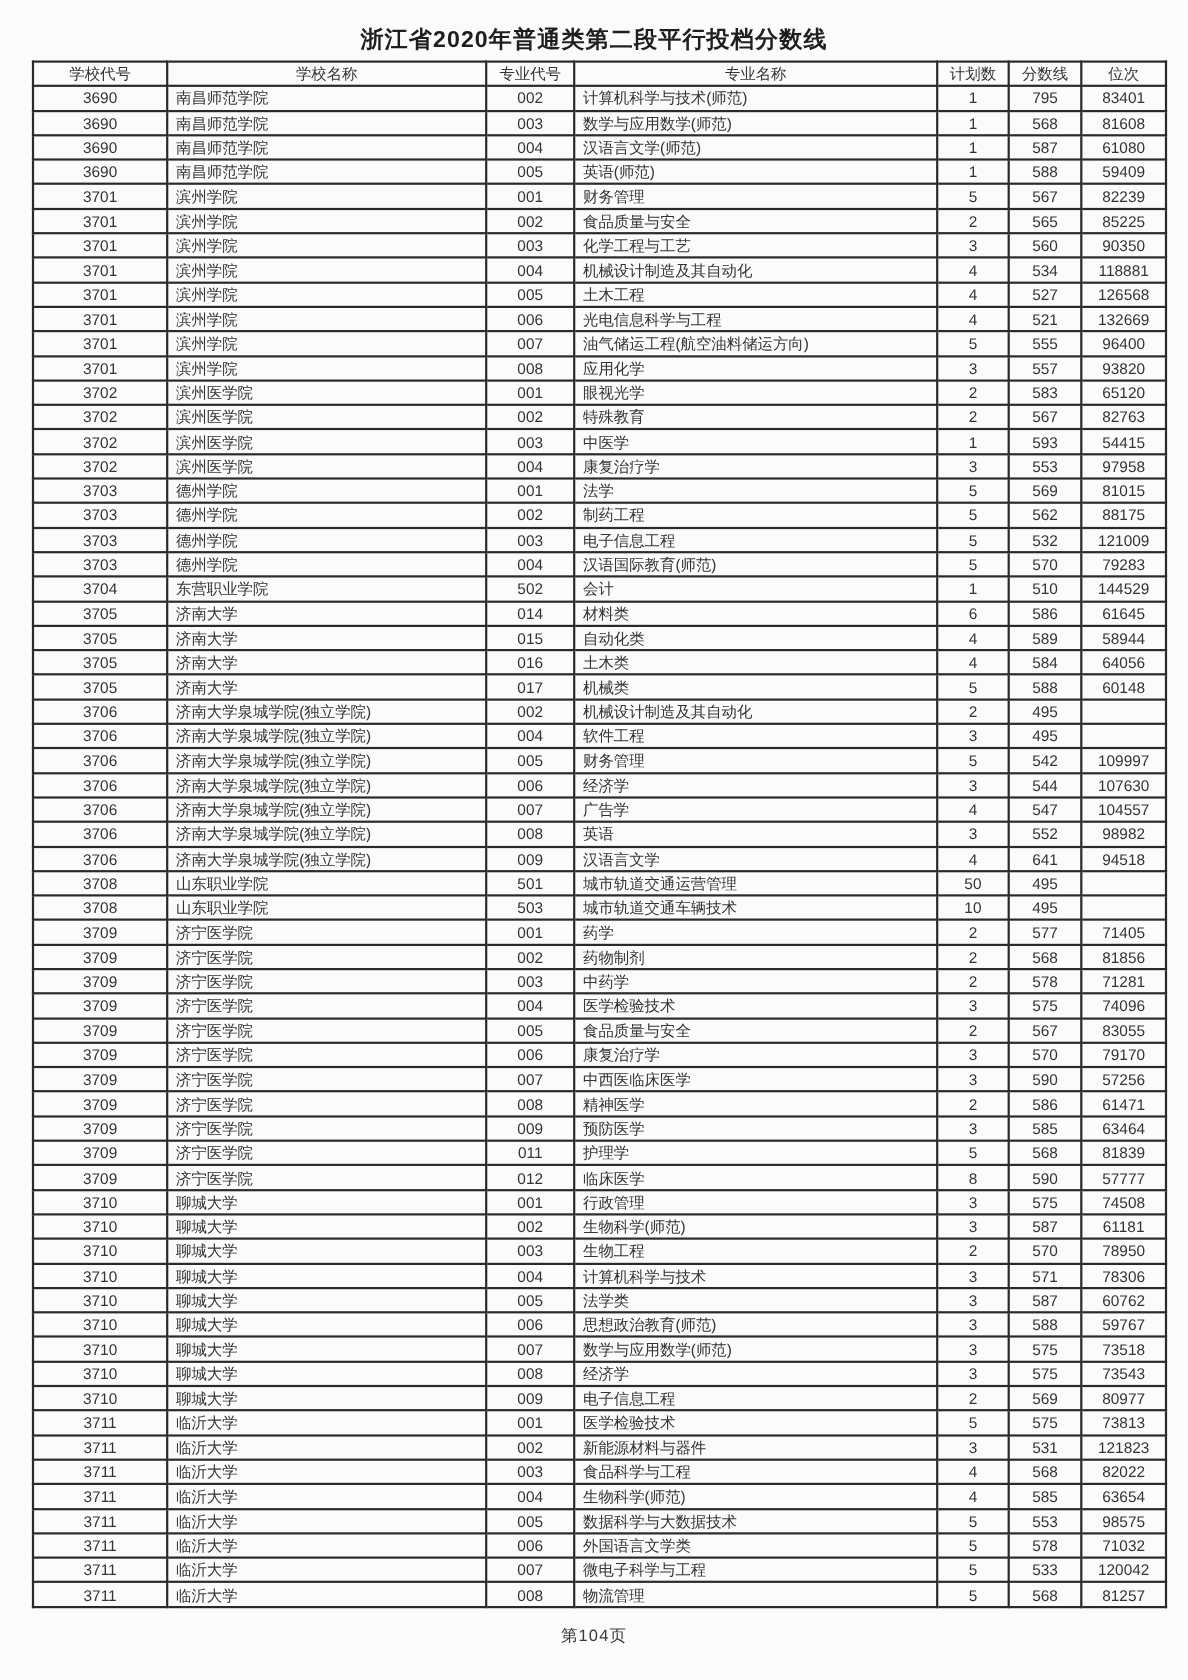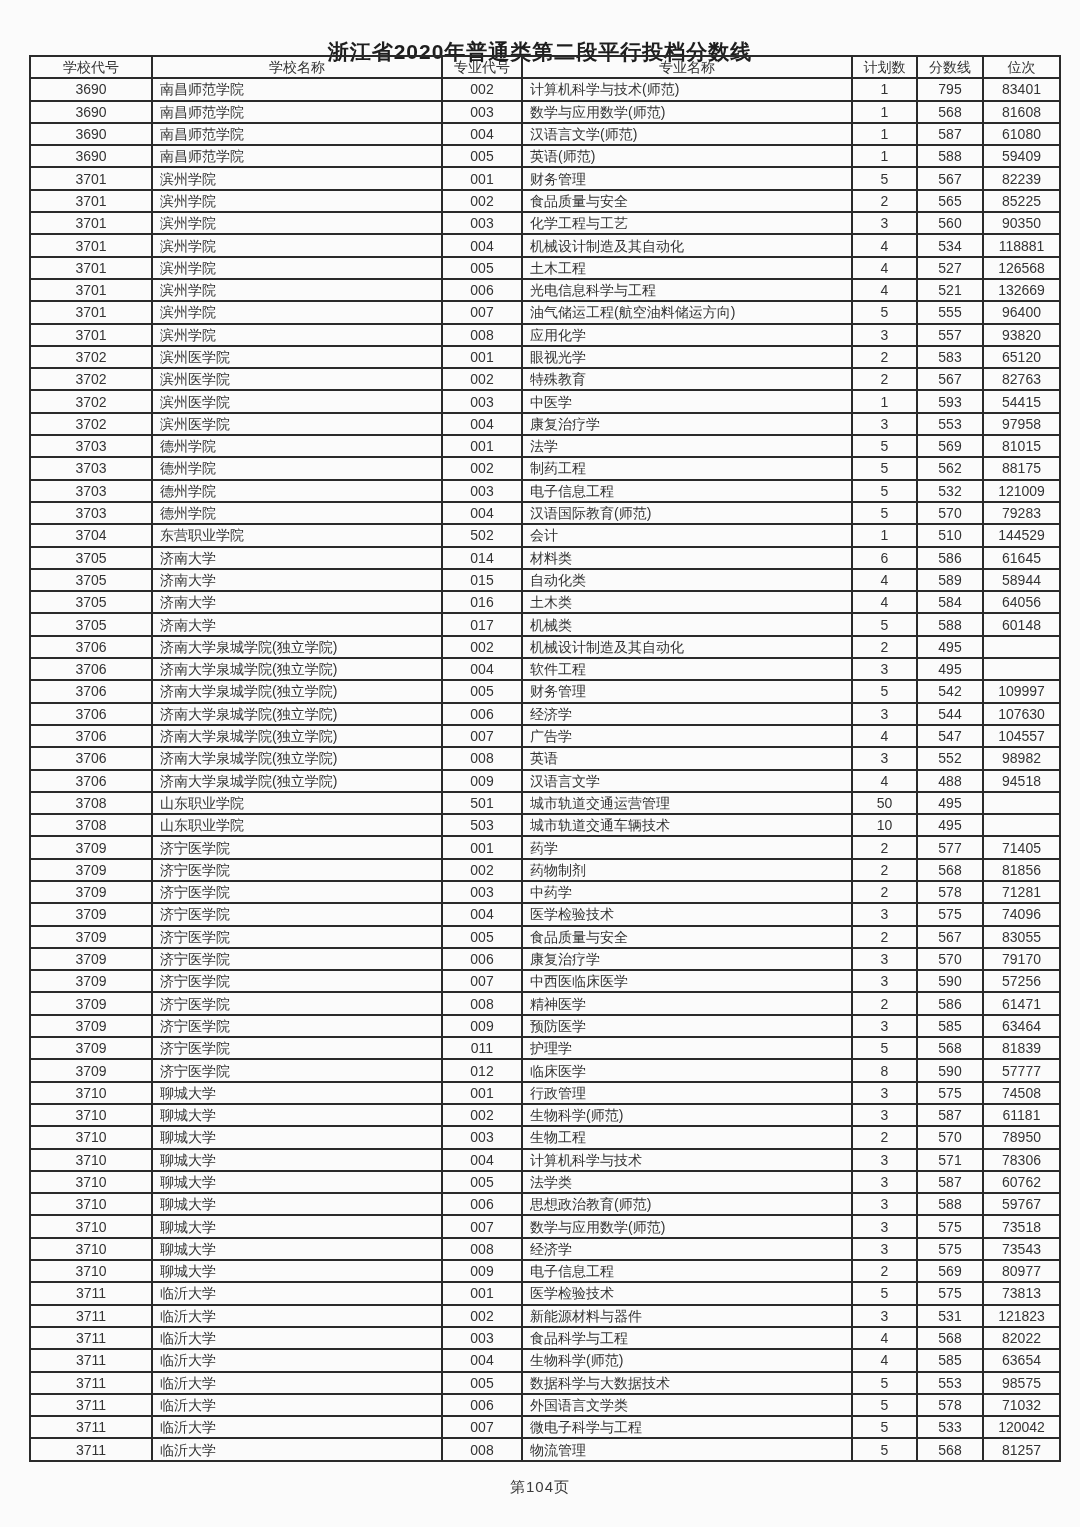--- a/index.html
+++ b/index.html
@@ -14,21 +14,21 @@
     position: relative;
     width: 1080px;
     height: 1527px;
     background: var(--bg);
     font-family: "Liberation Sans", "DejaVu Sans", sans-serif;
     color: var(--ink);
     overflow: hidden;
   }
   .doc-title {
     position: absolute;
-    top: 38px;
+    top: 22px;
     left: 0;
     width: 100%;
     text-align: center;
     font-size: 21px;
     font-weight: bold;
     letter-spacing: 1px;
     color: var(--title-ink);
   }
   table.score-table {
     position: absolute;
@@ -380,21 +380,21 @@
           <td>3</td>
           <td>552</td>
           <td>98982</td>
         </tr>
         <tr>
           <td>3706</td>
           <td>济南大学泉城学院(独立学院)</td>
           <td>009</td>
           <td>汉语言文学</td>
           <td>4</td>
-          <td>488</td>
+          <td>641</td>
           <td>94518</td>
         </tr>
         <tr>
           <td>3708</td>
           <td>山东职业学院</td>
           <td>501</td>
           <td>城市轨道交通运营管理</td>
           <td>50</td>
           <td>495</td>
           <td></td>

